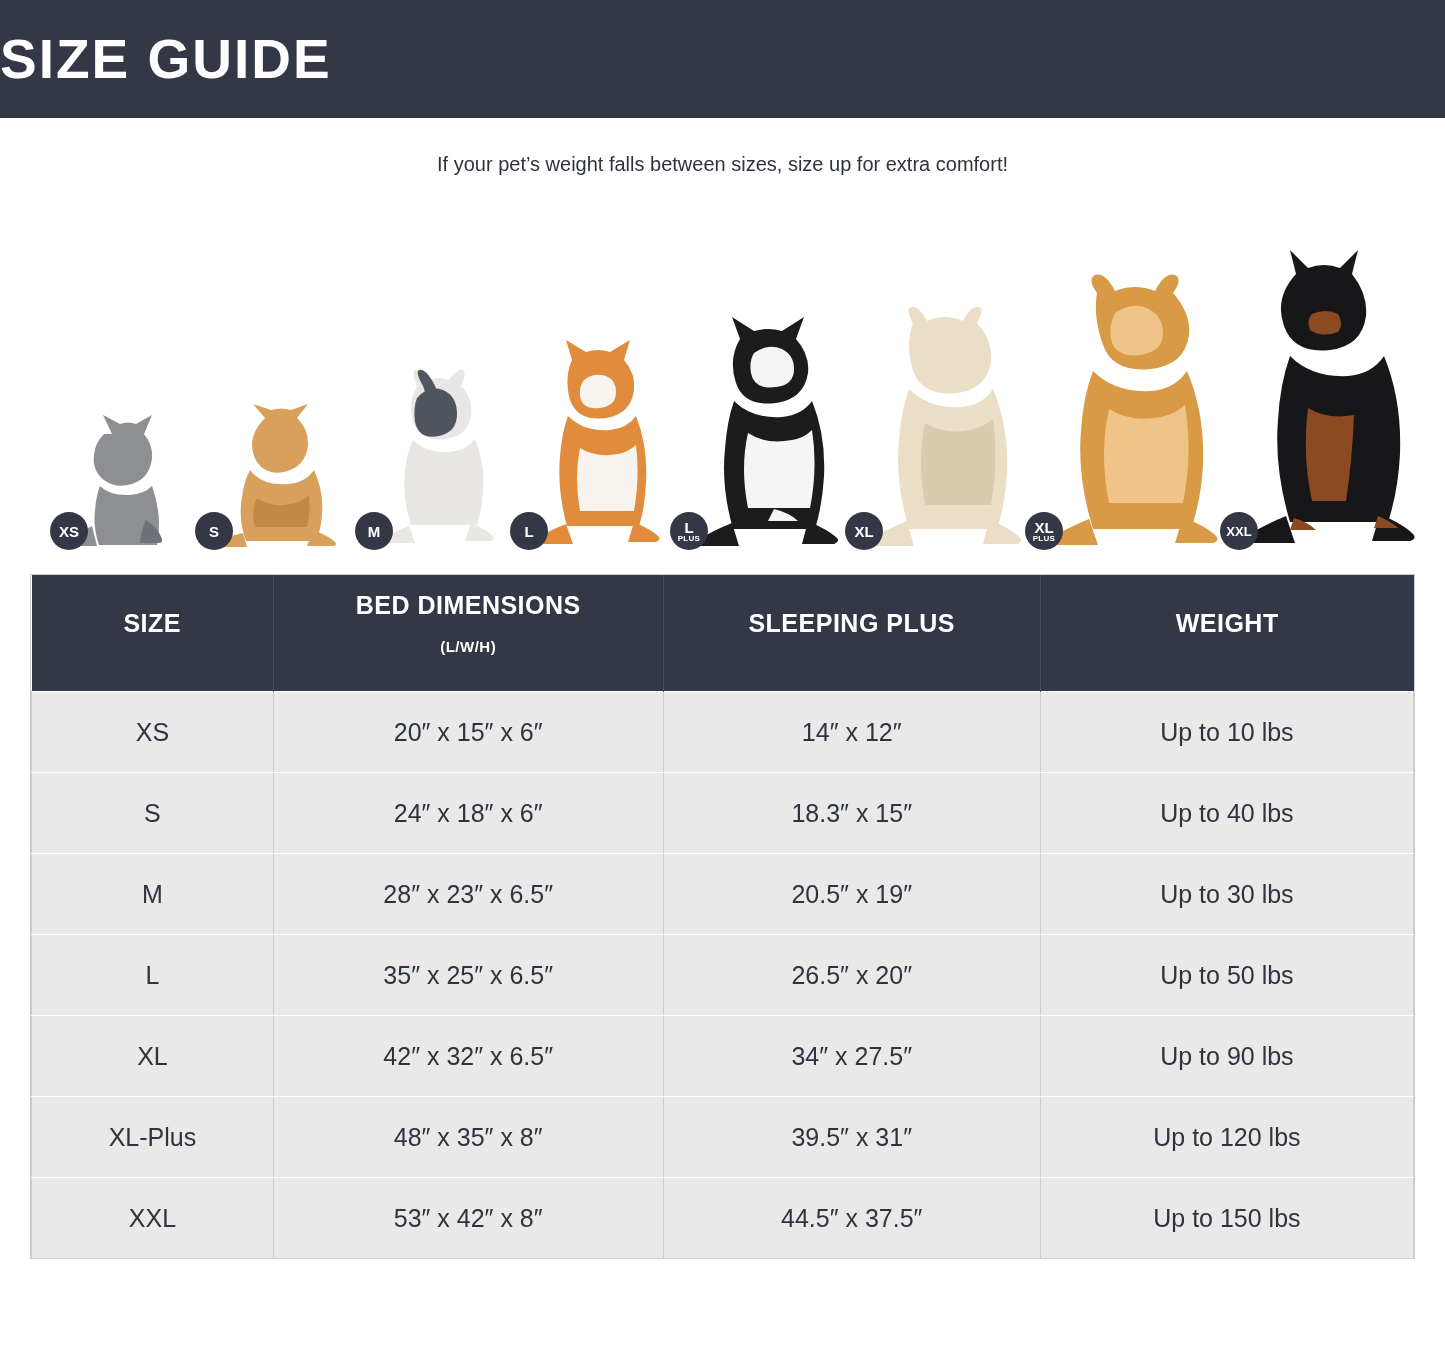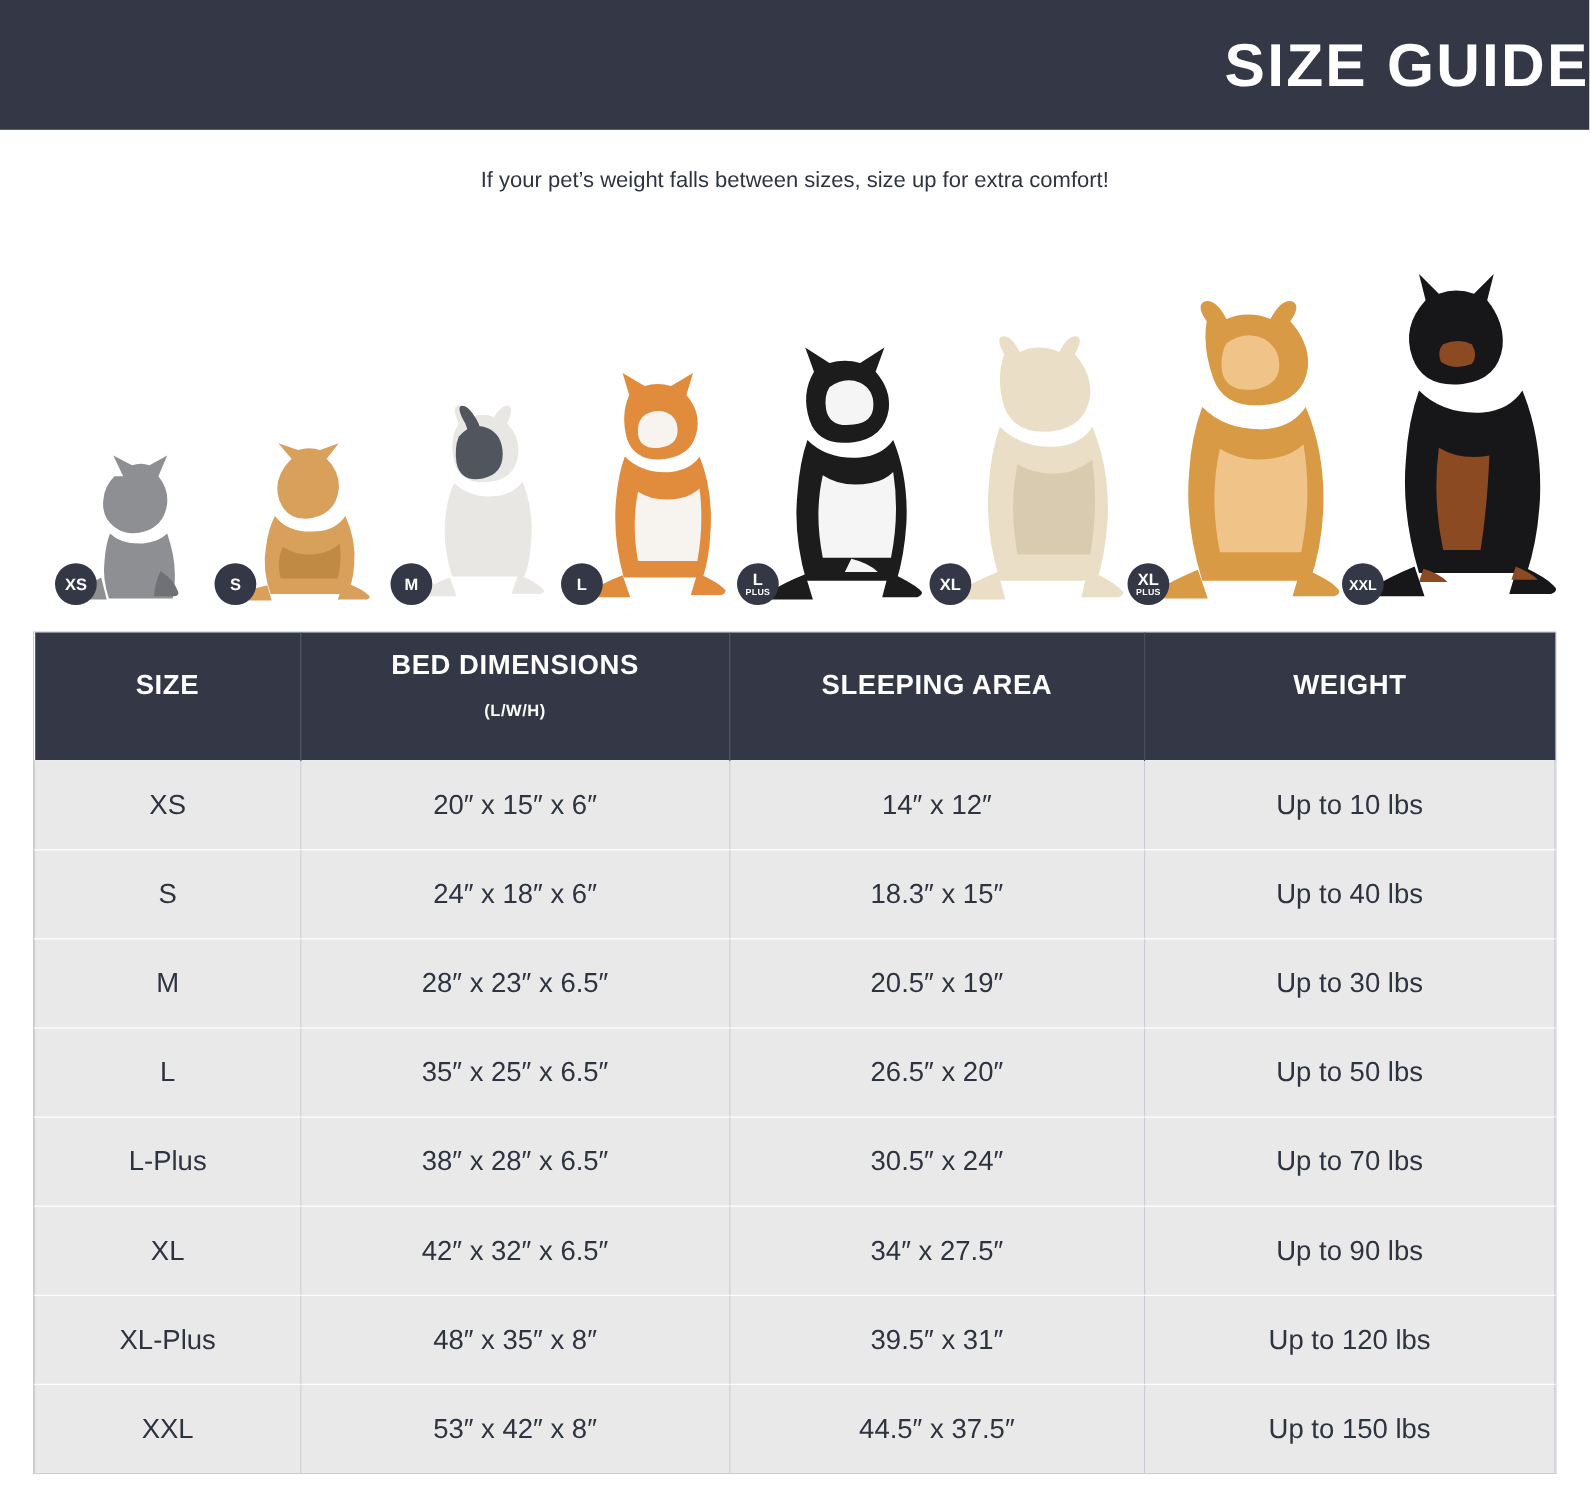--- a/index.html
+++ b/index.html
@@ -14,21 +14,21 @@
     color: #2e3340;
     overflow: hidden;
   }
 
   
   .header-banner {
     background: #343846;
     height: 118px;
     display: flex;
     align-items: center;
-    justify-content: flex-end;
+    justify-content: flex-start;
   }
   .header-title {
     color: #ffffff;
     font-size: 55px;
     font-weight: bold;
     letter-spacing: 2px;
     line-height: 1;
   }
 
   
@@ -325,21 +325,21 @@
     <thead>
       <tr>
         <th>
           <span>SIZE</span>
         </th>
         <th>
           <span>BED DIMENSIONS</span>
           <span class="sub">(L/W/H)</span>
         </th>
         <th>
-          <span>SLEEPING AREA</span>
+          <span>SLEEPING PLUS</span>
         </th>
         <th>
           <span>WEIGHT</span>
         </th>
       </tr>
     </thead>
     <tbody>
       <tr>
         <td>XS</td>
         <td>20″ x 15″ x 6″</td>
@@ -358,26 +358,20 @@
         <td>20.5″ x 19″</td>
         <td>Up to 30 lbs</td>
       </tr>
       <tr>
         <td>L</td>
         <td>35″ x 25″ x 6.5″</td>
         <td>26.5″ x 20″</td>
         <td>Up to 50 lbs</td>
       </tr>
       <tr>
-        <td>L-Plus</td>
-        <td>38″ x 28″ x 6.5″</td>
-        <td>30.5″ x 24″</td>
-        <td>Up to 70 lbs</td>
-      </tr>
-      <tr>
         <td>XL</td>
         <td>42″ x 32″ x 6.5″</td>
         <td>34″ x 27.5″</td>
         <td>Up to 90 lbs</td>
       </tr>
       <tr>
         <td>XL-Plus</td>
         <td>48″ x 35″ x 8″</td>
         <td>39.5″ x 31″</td>
         <td>Up to 120 lbs</td>

